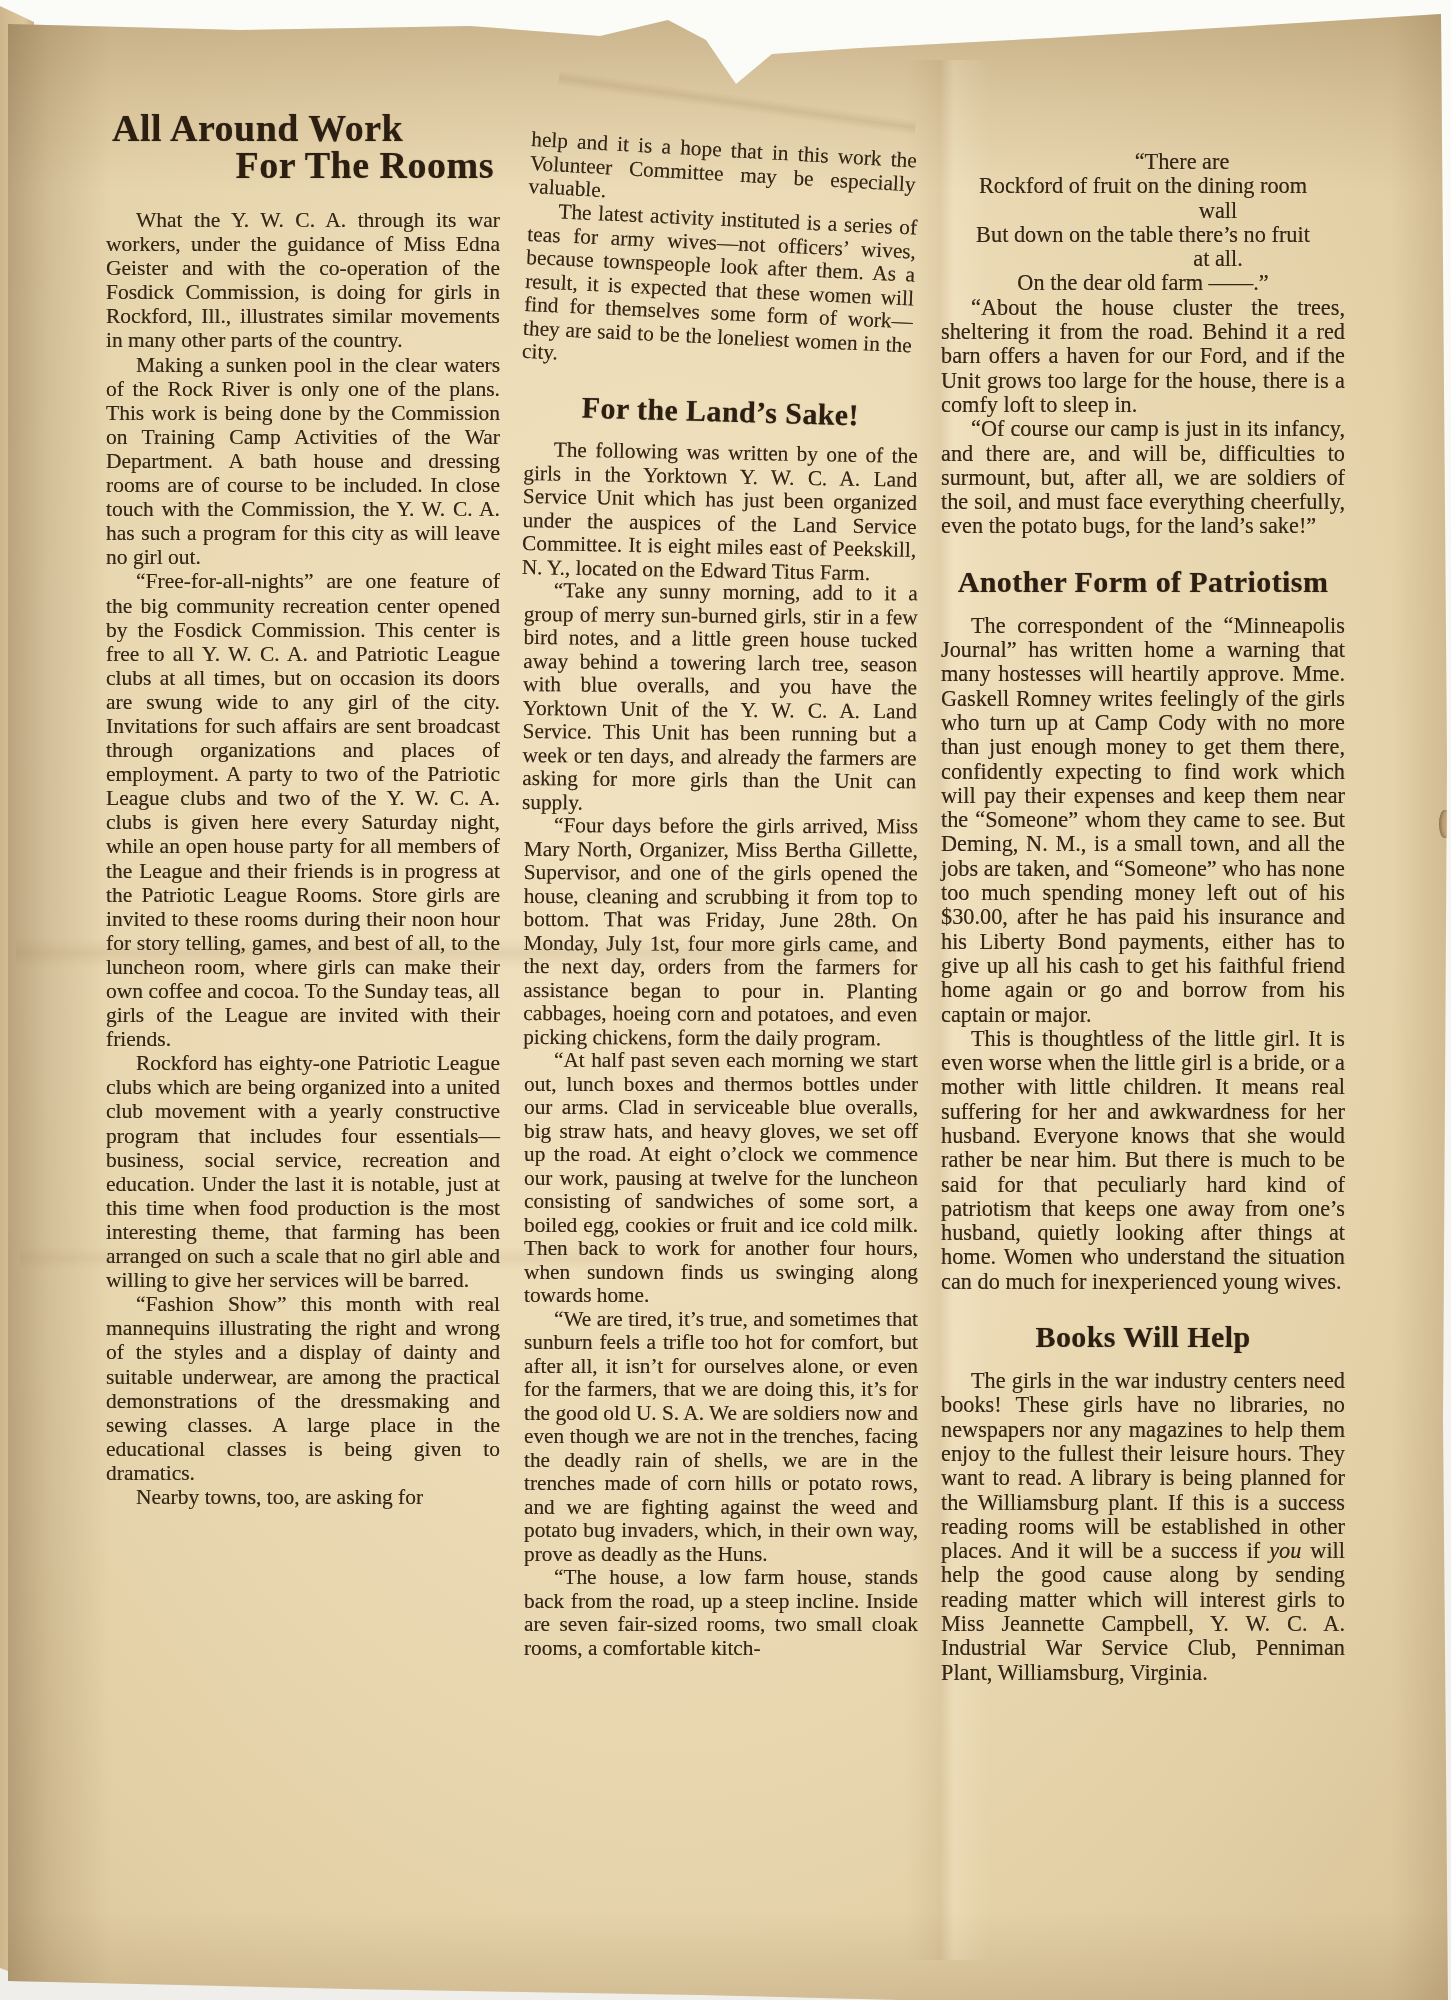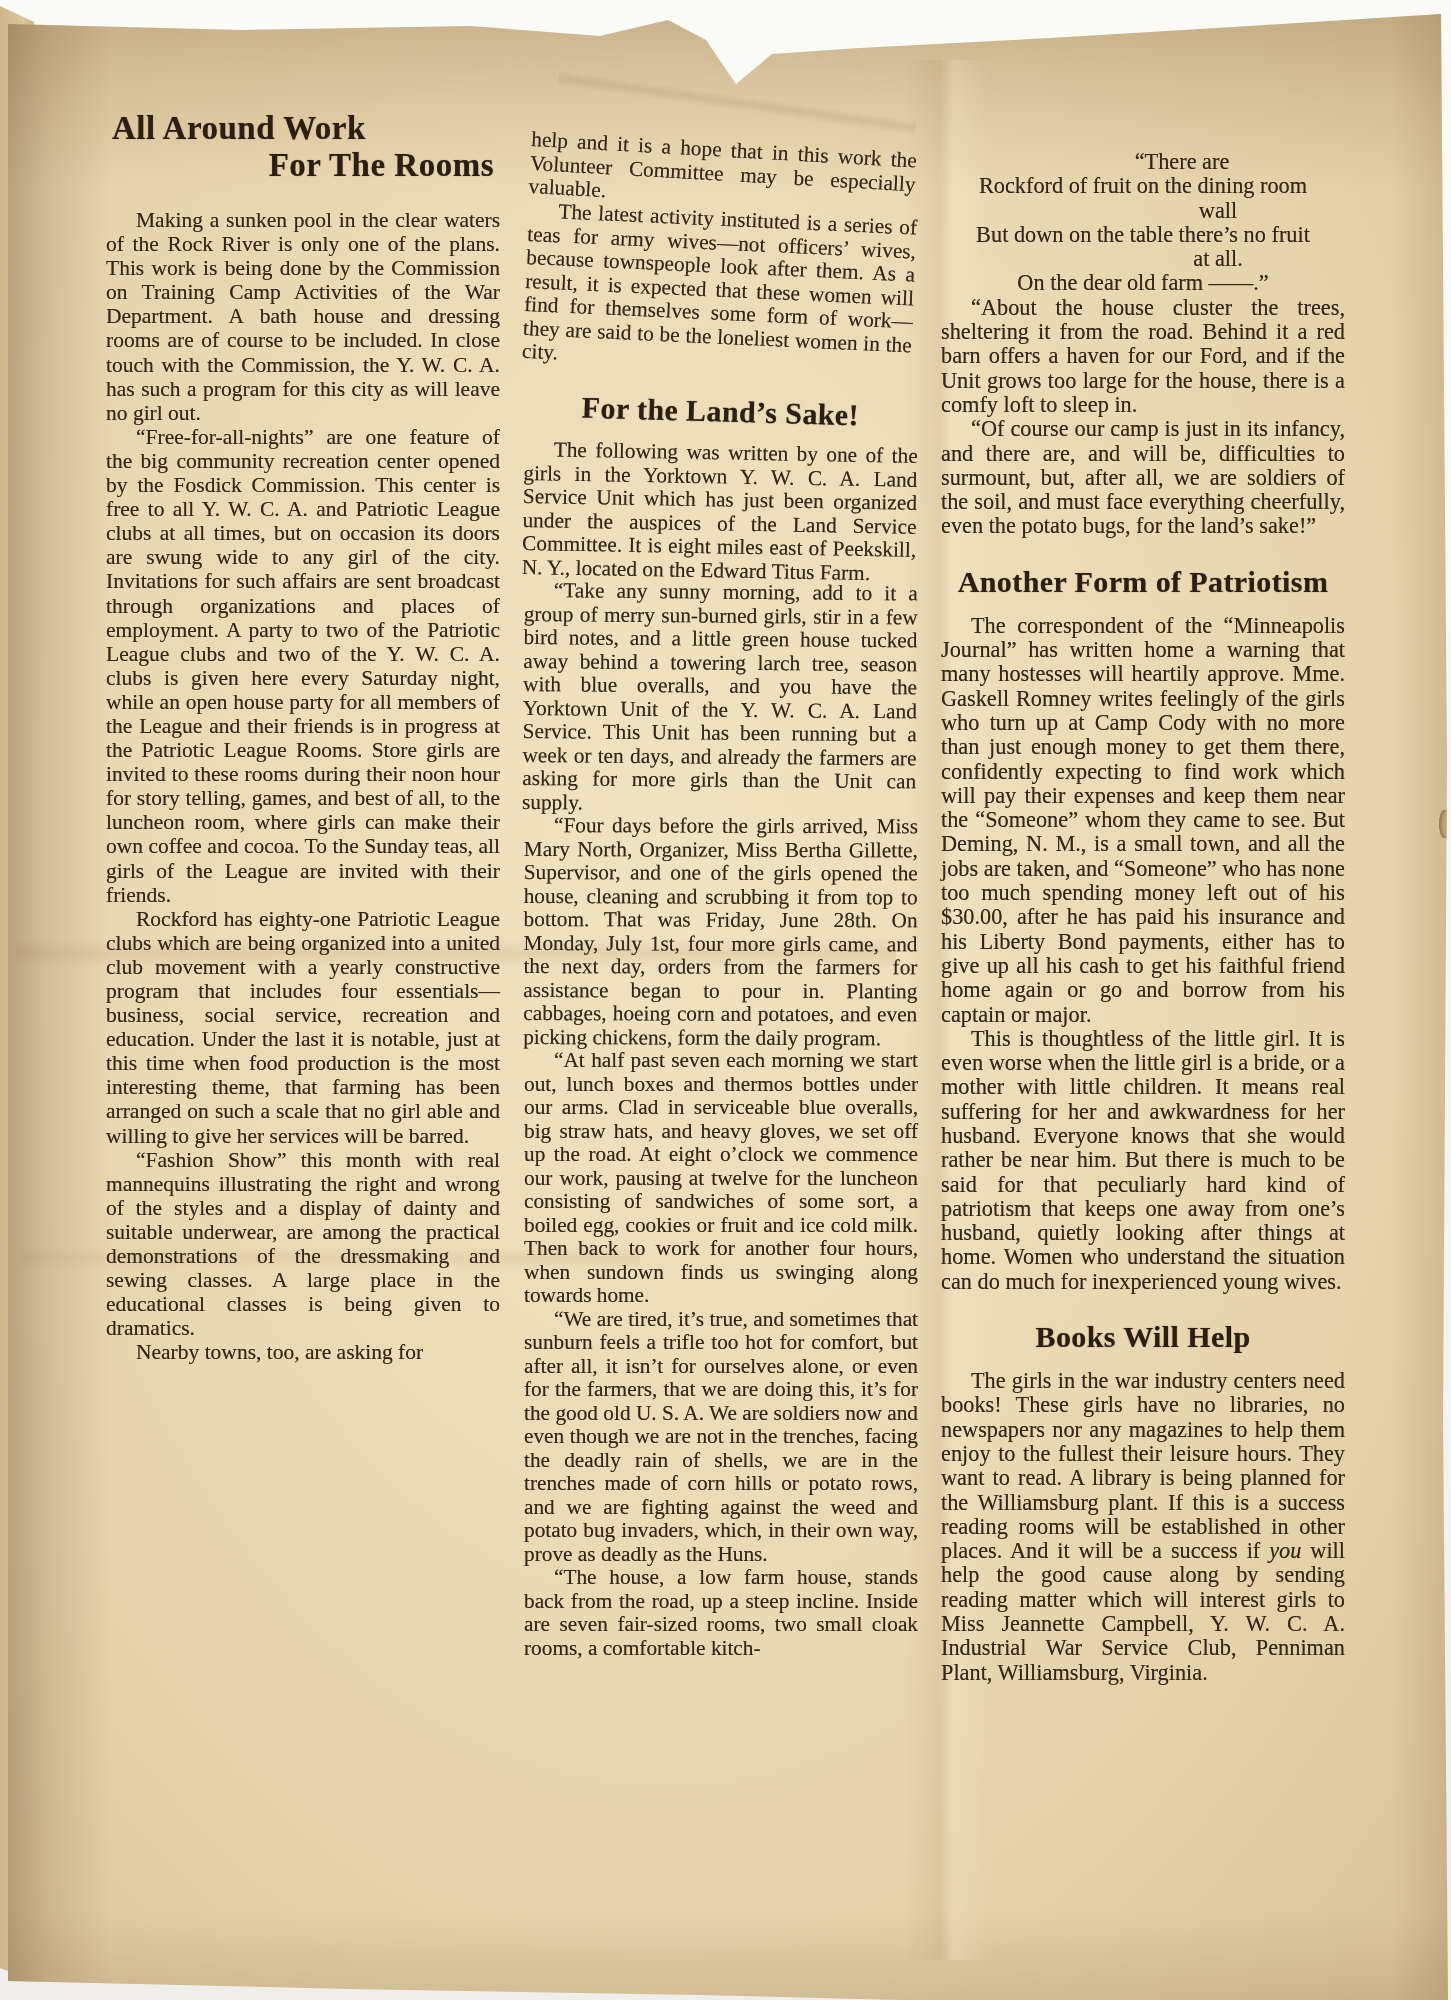--- a/index.html
+++ b/index.html
@@ -44,21 +44,21 @@
   .tear{position:absolute;right:1px;top:810px;width:11px;height:28px;
     background:#c0a478;border-radius:60% 0 0 60%;box-shadow:inset 2px 0 3px rgba(90,65,35,.5);}
   
   .col{position:absolute;color:#352717;text-align:justify;
     text-shadow:0 0 .5px rgba(53,39,23,.55);}
   .col1{left:106px;top:110px;width:394px;font-size:21.5px;line-height:24.1px;}
   .col2{left:524px;top:128px;width:394px;font-size:21.3px;line-height:23.5px;}
   .col3{left:941px;top:150px;width:404px;font-size:22.3px;line-height:24.3px;}
   p.para{margin:0;text-indent:30px;}
   p.para.noindent{text-indent:0;}
-  .h-two{font-weight:bold;font-size:33px;line-height:37px;color:#2c1f12;
+  .h-two{font-weight:bold;font-size:38px;line-height:37px;color:#2c1f12;
     letter-spacing:.5px;margin:0 0 24px 0;text-shadow:0 0 1px rgba(44,31,18,.6);}
   .h-two .h-line1{text-align:left;padding-left:6px;}
   .h-two .h-line2{text-align:right;padding-right:6px;}
   .headline{font-weight:bold;font-size:30px;line-height:34px;color:#2c1f12;
     text-align:center;letter-spacing:.4px;margin:26px 0 15px 0;
     text-shadow:0 0 1px rgba(44,31,18,.6);}
   .verse{margin:0;}
   .verse-line{text-align:center;}
   i{font-style:italic;}
 </style>
@@ -75,20 +75,21 @@
     <div class="crease-v"></div>
     <div class="crease-h1"></div>
     <div class="crease-h2"></div>
     <div class="crease-diag"></div>
     <div class="tear"></div>
     <div class="col col1">
         <div class="h-two">
           <div class="h-line1">All Around Work</div>
           <div class="h-line2">For The Rooms</div>
         </div>
+        <p class="para">What the Y. W. C. A. through its war workers, under the guidance of Miss Edna Geister and with the co-operation of the Fosdick Commission, is doing for girls in Rockford, Ill., illustrates similar movements in many other parts of the country.</p>
         <p class="para">Making a sunken pool in the clear waters of the Rock River is only one of the plans.  This work is being done by the Commission on Training Camp Activities of the War Department.  A bath house and dressing rooms are of course to be included.  In close touch with the Commission, the Y. W. C. A. has such a program for this city as will leave no girl out.</p>
         <p class="para">“Free-for-all-nights” are one feature of the big community recreation center opened by the Fosdick Commission. This center is free to all Y. W. C. A. and Patriotic League clubs at all times, but on occasion its doors are swung wide to any girl of the city.  Invitations for such affairs are sent broadcast through organizations and places of employment.  A party to two of the Patriotic League clubs and two of the Y. W. C. A. clubs is given here every Saturday night, while an open house party for all members of the League and their friends is in progress at the Patriotic League Rooms.  Store girls are invited to these rooms during their noon hour for story telling, games, and best of all, to the luncheon room, where girls can make their own coffee and cocoa.  To the Sunday teas, all girls of the League are invited with their friends.</p>
         <p class="para">Rockford has eighty-one Patriotic League clubs which are being organized into a united club movement with a yearly constructive program that includes four essentials—business, social service, recreation and education.  Under the last it is notable, just at this time when food production is the most interesting theme, that farming has been arranged on such a scale that no girl able and willing to give her services will be barred.</p>
         <p class="para">“Fashion Show” this month with real mannequins illustrating the right and wrong of the styles and a display of dainty and suitable underwear, are among the practical demonstrations of the dressmaking and sewing classes. A large place in the educational classes is being given to dramatics.</p>
         <p class="para">Nearby towns, too, are asking for</p>
       </div>
     <div class="col col2">
         <p class="para noindent" style="transform: rotate(3.2deg); transform-origin: 0px 0px; margin-left: 8px;">help and it is a hope that in this work the Volunteer Committee may be especially valuable.</p>
         <p class="para" style="transform: rotate(2.6deg); transform-origin: 0px 0px; margin-left: 5px;">The latest activity instituted is a series of teas for army wives—not officers’ wives, because townspeople look after them.  As a result, it is expected that these women will find for themselves some form of work—they are said to be the loneliest women in the city.</p>
         <div class="headline" style="transform: rotate(1.6deg); transform-origin: 0px 0px;">For the Land’s Sake!</div>

